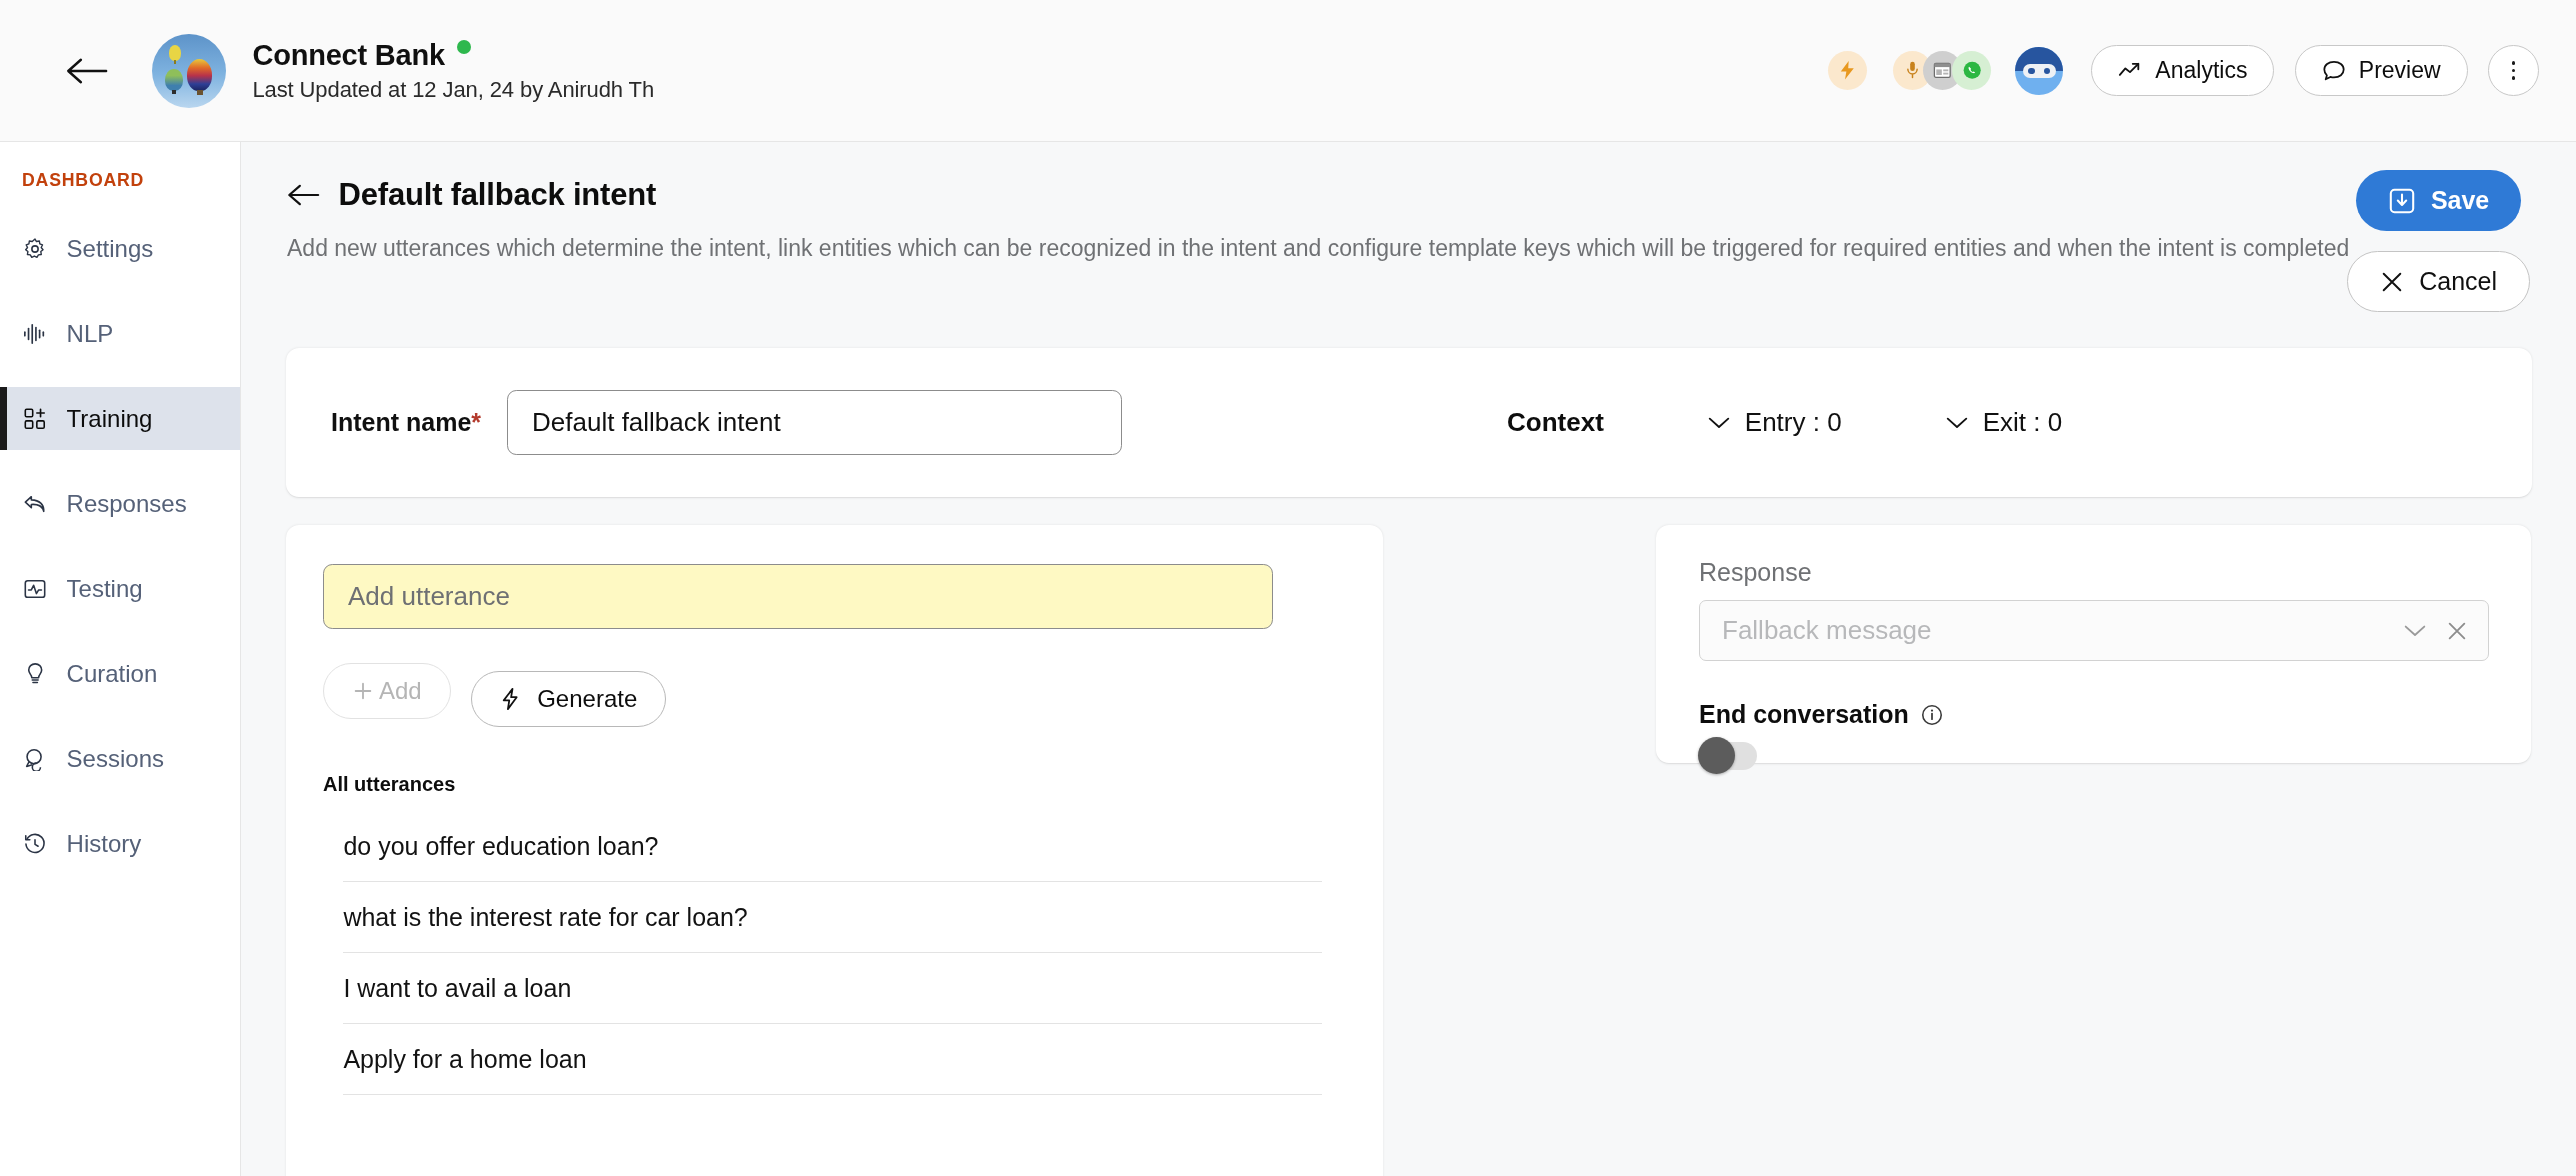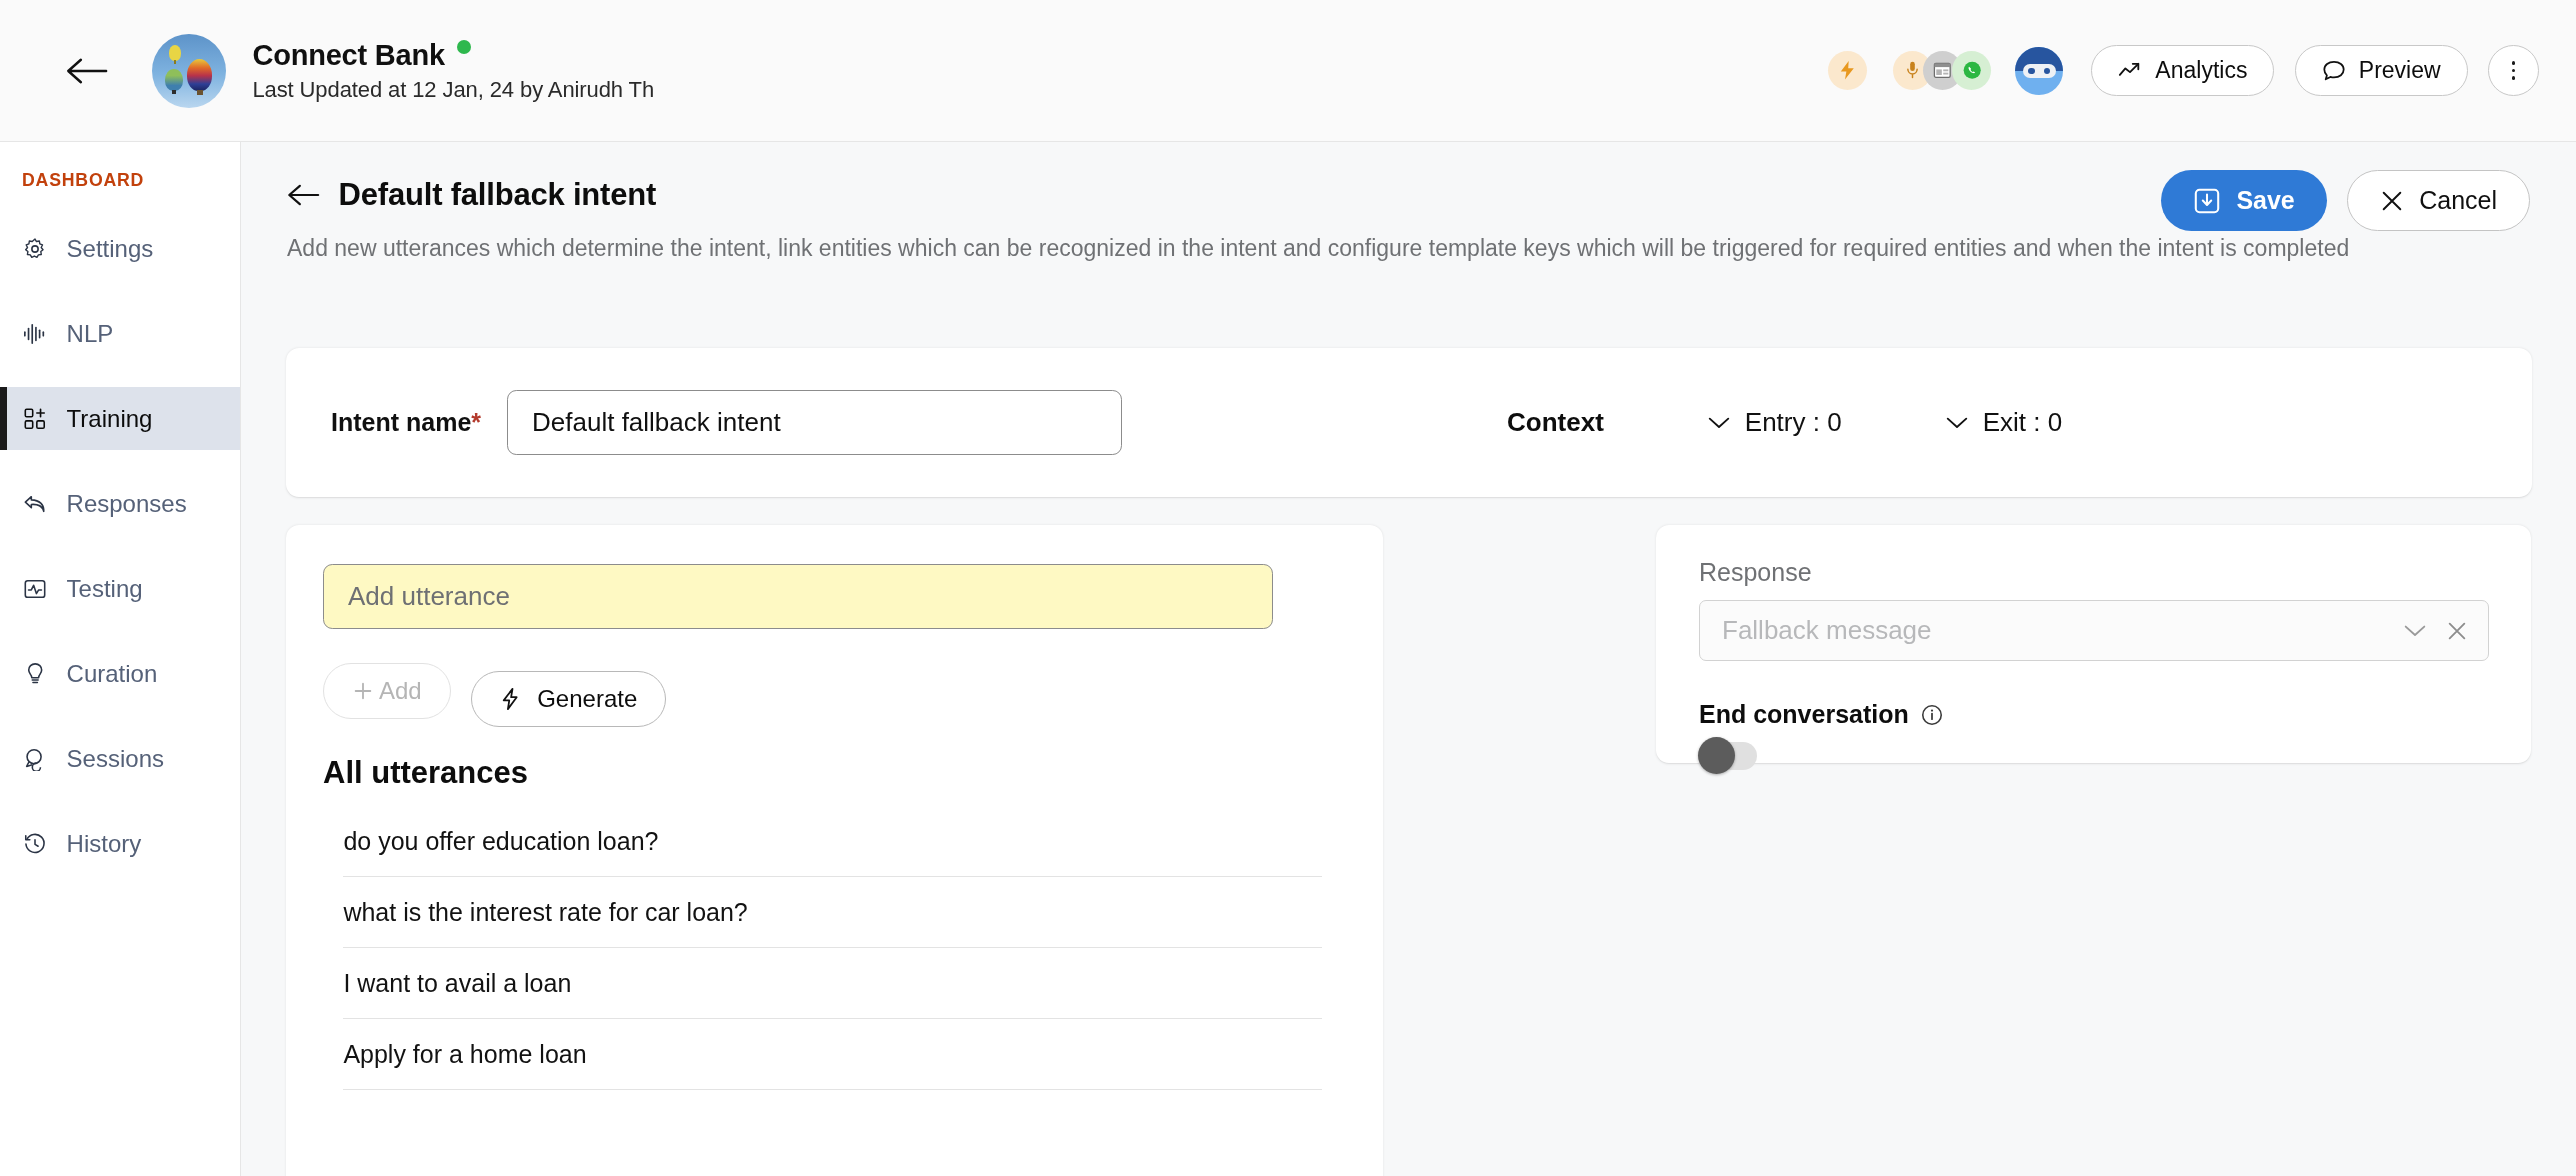--- a/index.html
+++ b/index.html
@@ -177,21 +177,21 @@
     letter-spacing: -0.2px;
   }
   .page-desc {
     margin-top: 18.6px;
     font-size: 23px; color: #6f7174;
     line-height: 1.45;
     max-width: 2249px;
   }
   .head-actions {
     position: absolute; right: 46px; top: 28px;
-    display: flex; align-items: center; gap: 20.4px;
+    display: flex; align-items: center; gap: 20.4px; flex-direction: column;
   }
   .btn-save {
     height: 61px; border-radius: 31px;
     background: #2f7ad6; color: #ffffff;
     display: flex; align-items: center; gap: 15px;
     padding: 0 32px;
     font-size: 25px; font-weight: 600;
     border: none; cursor: pointer;
   }
   .btn-cancel {
@@ -277,22 +277,22 @@
   .btn-generate {
     height: 56px; border-radius: 28px;
     background: #ffffff;
     border: 0.9px solid #b8b8b8;
     color: #0d0d0d;
     display: flex; align-items: center; gap: 16.7px;
     padding: 0 28px;
     font-size: 24px; cursor: pointer; margin-top: 16px;
   }
   .all-utt-title {
-    margin-top: 28px;
-    font-size: 31px; font-weight: 700; color: #0d0d0d;
+    margin-top: 46px;
+    font-size: 20px; font-weight: 700; color: #0d0d0d;
   }
   .utt-list { margin-top: 15px; padding-left: 20.4px; }
   .utt-row {
     height: 71px;
     display: flex; align-items: center;
     border-bottom: 0.9px solid #e3e3e3;
     font-size: 25px; color: #121212;
     width: 979px;
     cursor: pointer;
   }

